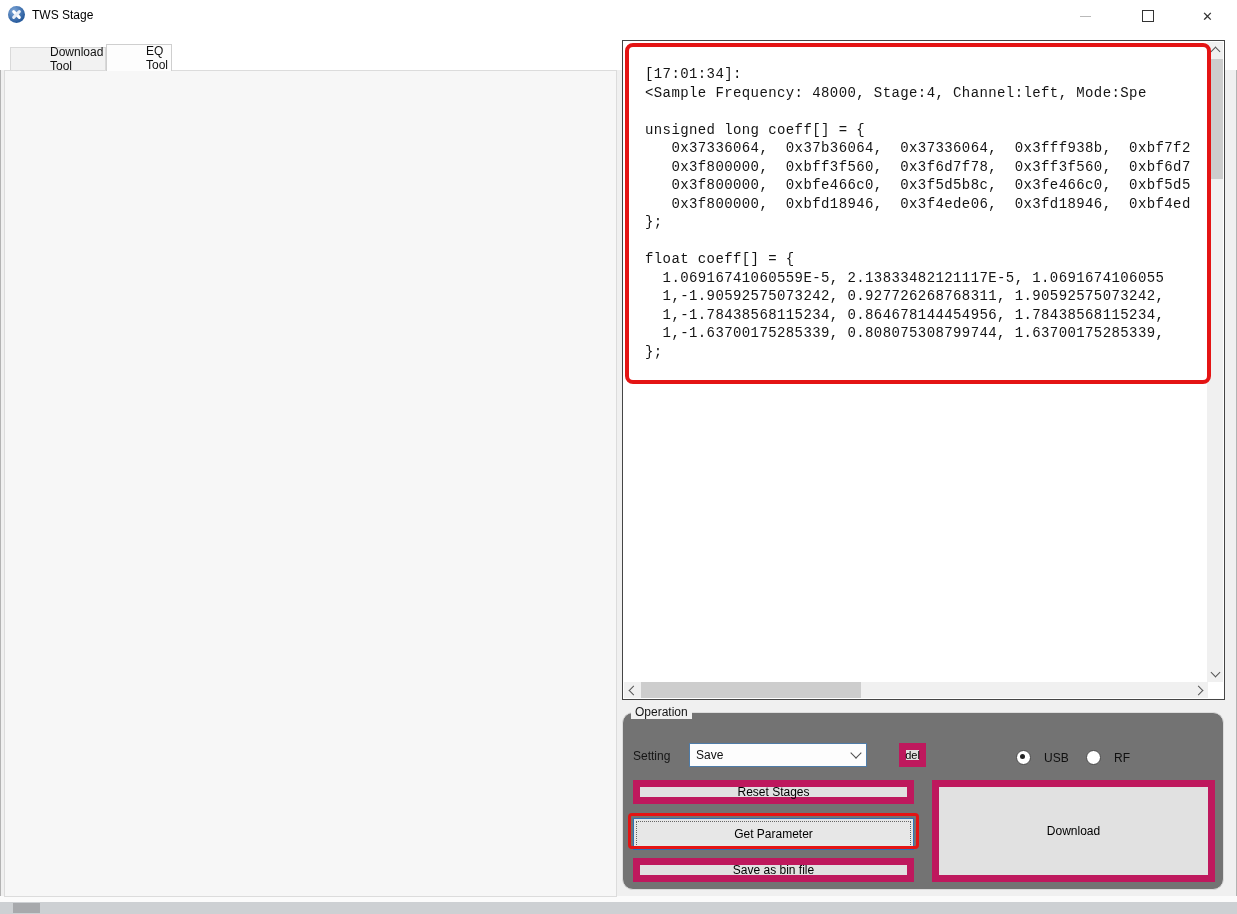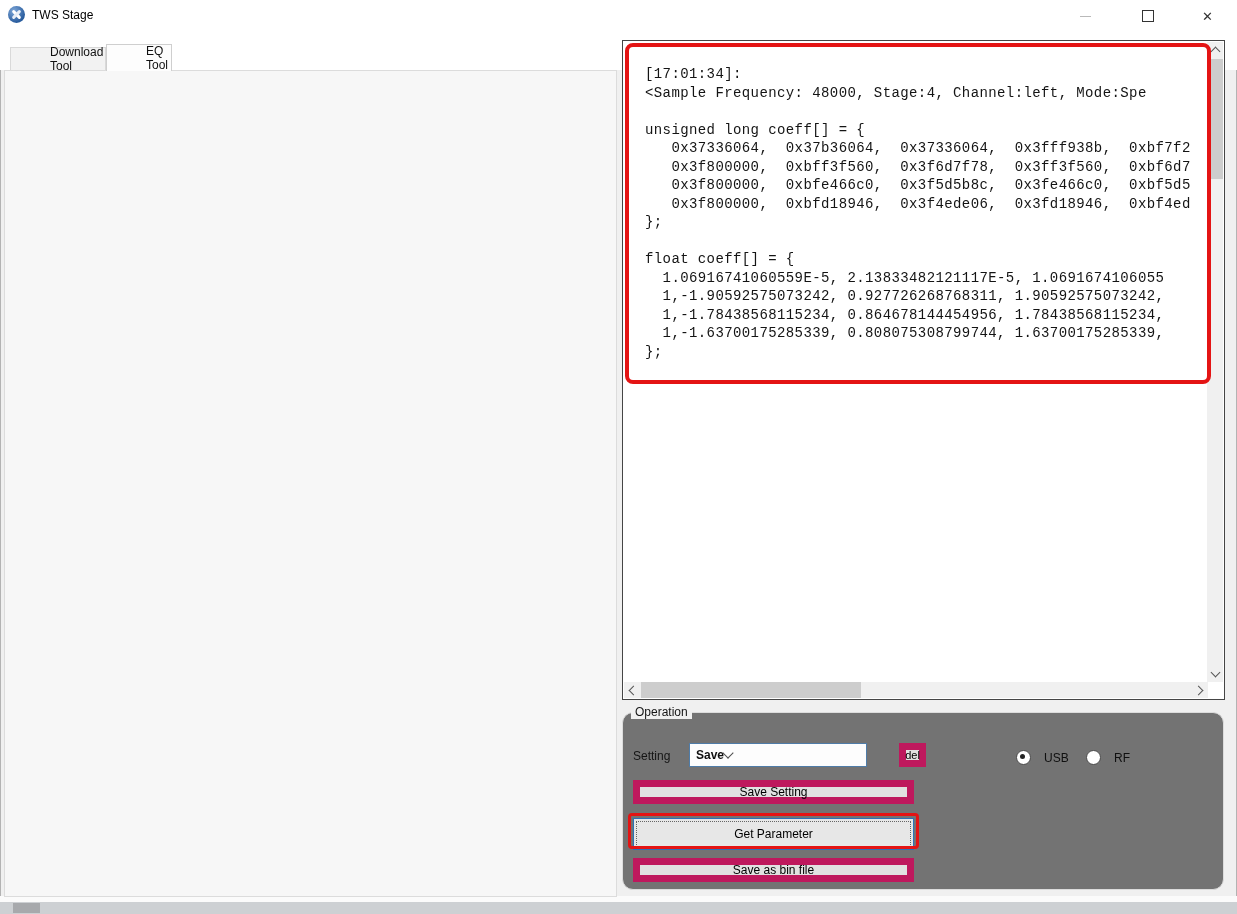--- a/index.html
+++ b/index.html
@@ -24,21 +24,21 @@
   .tab{top:47px;height:23px;border:1px solid #d9d9d9;border-bottom:none;background:#f2f2f2;
        font-size:12px;display:flex;align-items:center;justify-content:center;color:#111;padding-left:39px;}
   .tab.active{top:44px;height:27px;background:#fdfdfd;z-index:3;border-color:#cfcfcf;}
   .tabpage{left:4px;top:70px;width:613px;height:827px;background:#f7f7f7;border:1px solid #dcdcdc;z-index:1;}
   
   .groupbox{border:1px solid #dcdcdc;border-radius:11px;background:#737373;}
   .legend{position:absolute;top:-8px;left:8px;background:#f0f0f0;padding:0 4px;font-size:12px;color:#151515;line-height:14px;}
   .rowlabel{font-size:12px;color:#151515;}
   
   .combo{background:#e4e4e4;border:1px solid #6b6b6b;display:flex;align-items:center;
-         padding:0 6px;font-size:12px;justify-content:flex-start;cursor:default;font-weight:bold;}
+         padding:0 6px;font-size:12px;justify-content:space-between;cursor:default;}
   .combo .val{white-space:nowrap;overflow:hidden;}
   .chev{width:7px;height:7px;border-right:1.5px solid #4e4e4e;border-bottom:1.5px solid #4e4e4e;
         transform:rotate(45deg);margin-top:-4px;flex:none;}
   .tbox{background:#fff;border:1px solid #707070;font-size:12px;padding:0 4px;
         font-family:"Liberation Sans",sans-serif;color:#000;box-sizing:border-box;outline:none;}
   .btn{background:#e1e1e1;border:7px solid #be185d;font-size:12px;color:#000;
        display:flex;align-items:center;justify-content:center;cursor:default;}
   
   .chartbox{left:14px;top:86px;width:594px;height:274px;background:#f0f0f0;border:1px solid #d2d2d2;}
   
@@ -332,24 +332,25 @@
 
   <div class="abs" style="left:393px;top:37px;display:flex;align-items:center;">
     <span class="radio checked"></span>
     <span class="radiolabel">USB</span>
   </div>
   <div class="abs" style="left:463px;top:37px;display:flex;align-items:center;">
     <span class="radio"></span>
     <span class="radiolabel">RF</span>
   </div>
 
-  <div class="abs btn" style="left:10px;top:67px;width:281px;height:24px;">Save Setting</div>
+  <div class="abs btn" style="left:10px;top:67px;width:281px;height:24px;">Reset Stages</div>
 
   <div class="abs annotation" style="left:5px;top:100px;width:291px;height:36px;border-width:3px;border-radius:4px;"></div>
   <div class="abs btn focusbtn" style="left:10px;top:105px;width:281px;height:32px;">Get Parameter</div>
 
   <div class="abs btn" style="left:10px;top:145px;width:281px;height:24px;">Save as bin file</div>
+  <div class="abs btn" style="left:309px;top:67px;width:283px;height:102px;">Download</div>
 </div>
 
 <div class="abs" style="left:0;top:896px;width:1237px;height:6px;background:#fbfbfb;"></div>
 <div class="abs deskbar">
   <div class="abs" style="left:13px;top:1px;width:27px;height:10px;background:#a7a9ac;"></div>
 </div>
 
 </body></html>

